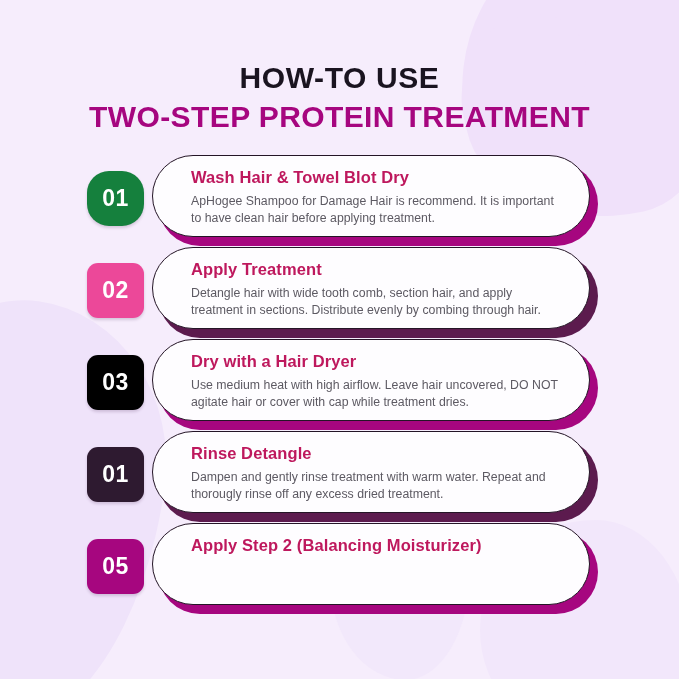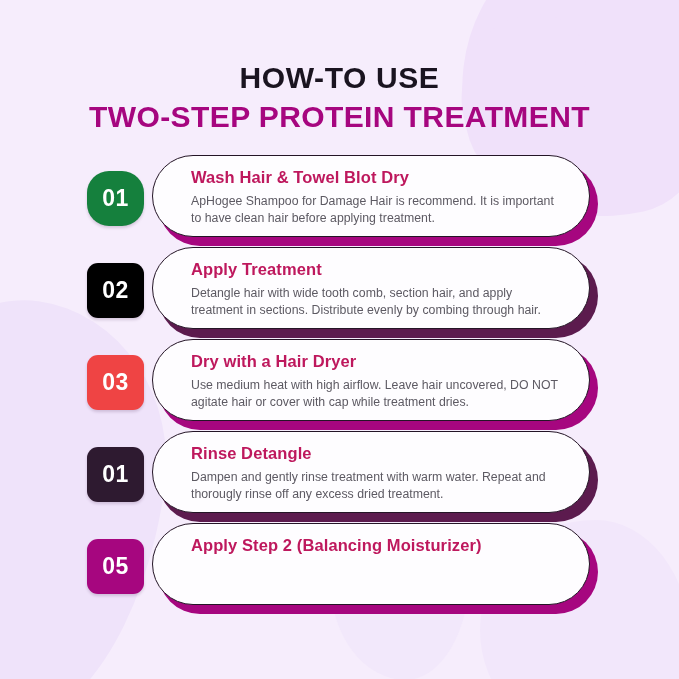--- a/index.html
+++ b/index.html
@@ -189,31 +189,31 @@
         <div class="badge" style="background: #15803d; border-radius: 22px;">01</div>
         <div class="card-wrap">
           <div class="card-shadow" style="background: rgb(166, 6, 127);"></div>
           <div class="card">
             <p class="card-title">Wash Hair &amp; Towel Blot Dry</p>
             <p class="card-desc">ApHogee Shampoo for Damage Hair is recommend. It is important to have clean hair before applying treatment.</p>
           </div>
         </div>
       </div>
       <div class="step-row">
-        <div class="badge" style="background: #000000;">02</div>
+        <div class="badge" style="background: #ec4899;">02</div>
         <div class="card-wrap">
           <div class="card-shadow" style="background: rgb(92, 27, 78);"></div>
           <div class="card">
             <p class="card-title">Apply Treatment</p>
             <p class="card-desc">Detangle hair with wide tooth comb, section hair, and apply treatment in sections. Distribute evenly by combing through hair.</p>
           </div>
         </div>
       </div>
       <div class="step-row">
-        <div class="badge" style="background: #ef4444;">03</div>
+        <div class="badge" style="background: #000000;">03</div>
         <div class="card-wrap">
           <div class="card-shadow" style="background: rgb(166, 6, 127);"></div>
           <div class="card">
             <p class="card-title">Dry with a Hair Dryer</p>
             <p class="card-desc">Use medium heat with high airflow. Leave hair uncovered, DO NOT agitate hair or cover with cap while treatment dries.</p>
           </div>
         </div>
       </div>
       <div class="step-row">
         <div class="badge" style="background: rgb(46, 26, 48);">01</div>

